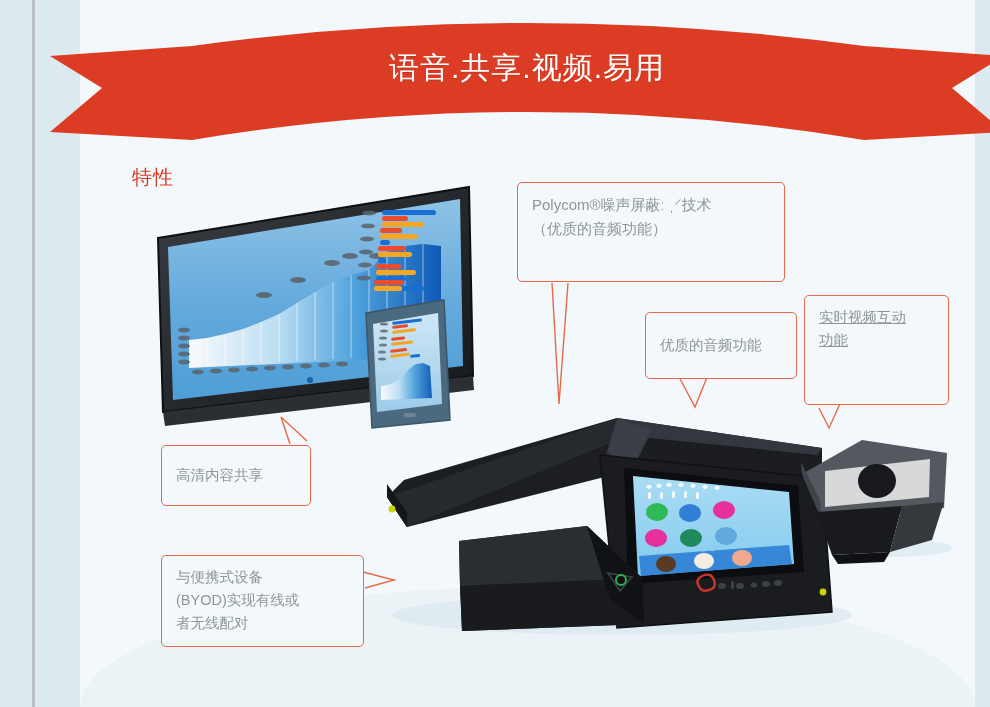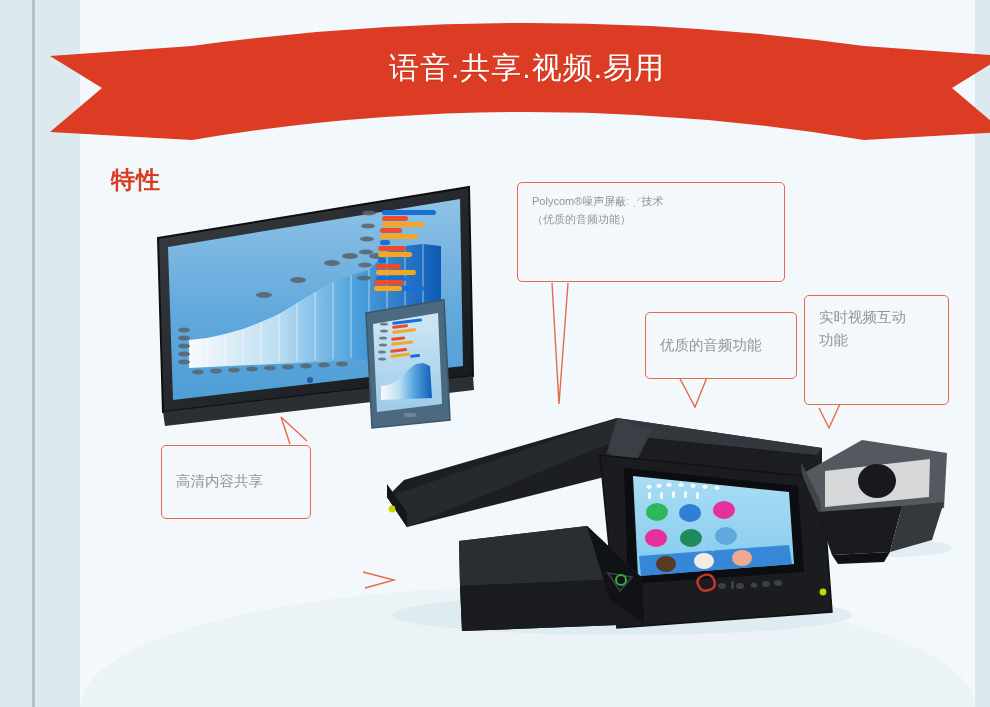--- a/index.html
+++ b/index.html
@@ -34,37 +34,37 @@
   .ribbon-title{
     position:absolute;left:0;top:0;width:970px;height:118px;
     display:flex;align-items:center;justify-content:center;
     color:#ffffff;font-size:30px;letter-spacing:1px;
     padding-bottom:26px;box-sizing:border-box;
     text-shadow:0 1px 1px rgba(0,0,0,.12);
   }
 
   
   .features-heading{
-    position:absolute;left:79px;top:164px;
-    color:#d83b22;font-size:24px;font-weight:bold;letter-spacing:1px;
+    position:absolute;left:100px;top:164px;
+    color:#d83b22;font-size:20px;font-weight:normal;letter-spacing:1px;
   }
 
   
   .callout{
     position:absolute;
     border:1.4px solid #e8684a;
     border-radius:5px;
     background:#f3f8fb;
     color:#8e9699;
     font-size:14.5px;
     line-height:1.6;
     padding:10px 14px;
     box-sizing:border-box;
   }
-  .callout.big{font-size:11px;}
+  .callout.big{font-size:15px;}
   .callout-line{display:block;white-space:nowrap;}
 
   .tail{position:absolute;pointer-events:none;}
 
   
   .devices{position:absolute;left:0;top:0;width:990px;height:707px;}
 </style>
 </head>
 <body>
 
@@ -362,23 +362,28 @@
 
   <div class="callout big" style="left:485px;top:182px;width:268px;height:100px;">
     <span class="callout-line">Polycom®噪声屏蔽ː ˌ⸍技术</span>
     <span class="callout-line">（优质的音频功能）</span>
   </div>
 
   <div class="callout" style="left:613px;top:312px;width:152px;height:67px;display:flex;align-items:center;">
     <span class="callout-line">优质的音频功能</span>
   </div>
 
-  <div class="callout" style="left:772px;top:295px;width:145px;height:110px;">
+  <div class="callout" style="left:772px;top:295px;width:145px;height:110px;text-decoration:underline;">
     <span class="callout-line">实时视频互动</span>
     <span class="callout-line">功能</span>
   </div>
 
-  <div class="callout" style="left:129px;top:445px;width:150px;height:74px;display:flex;align-items:center;">
+  <div class="callout" style="left:129px;top:445px;width:150px;height:61px;display:flex;align-items:center;">
     <span class="callout-line">高清内容共享</span>
   </div>
 
+  <div class="callout" style="left:129px;top:555px;width:203px;height:92px;">
+    <span class="callout-line">与便携式设备</span>
+    <span class="callout-line">(BYOD)实现有线或</span>
+    <span class="callout-line">者无线配对</span>
+  </div>
 
 </div>
 
 </body></html>

